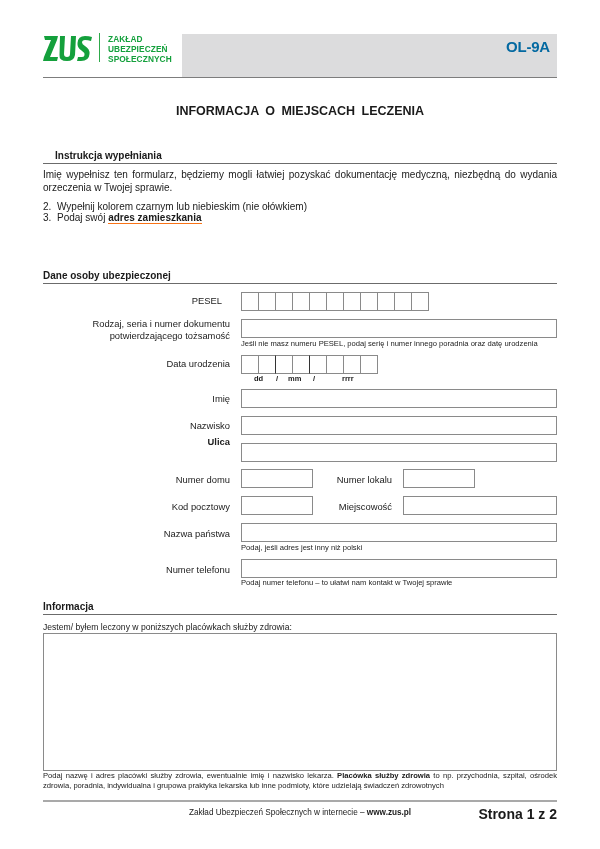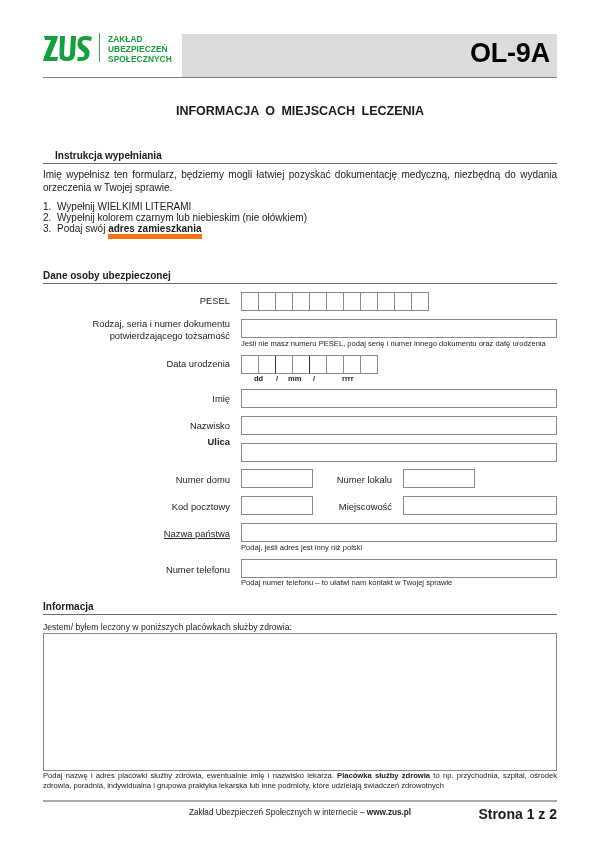--- a/index.html
+++ b/index.html
@@ -5,33 +5,33 @@
   * { box-sizing: border-box; margin: 0; padding: 0; }
   html, body { width: 600px; height: 849px; background: #ffffff; overflow: hidden; }
   body { position: relative; font-family: "Liberation Sans", sans-serif; color: #1a1a1a; }
   .abs { position: absolute; }
 
   
   .logo-mark { left: 43px; top: 33px; width: 50px; height: 30px; }
   .logo-sep { left: 99px; top: 33px; width: 1px; height: 29px; background: #2eaa4a; }
   .logo-text { left: 108px; top: 34px; font-size: 8.3px; line-height: 10px; color: #14a03c; font-weight: bold; letter-spacing: 0.1px; }
   .header-band { left: 182px; top: 34px; width: 375px; height: 43px; background: #dcdcdd; }
-  .form-code { right: 50px; top: 38px; font-size: 27px; font-weight: bold; color: #000000; letter-spacing: -0.2px; }
+  .form-code { right: 50px; top: 38px; font-size: 15px; font-weight: bold; color: #0369a1; letter-spacing: -0.2px; }
   .header-rule { left: 43px; top: 77px; width: 514px; height: 1px; background: #7d7d7d; }
 
   .title { left: 0; width: 600px; top: 104px; text-align: center; font-size: 12.5px; font-weight: bold; word-spacing: 3px; }
 
   .section-title { left: 43px; font-size: 10px; font-weight: bold; }
   .section-rule { left: 43px; width: 514px; height: 1px; background: #6b6b6b; }
 
   .para { left: 43px; width: 514px; font-size: 10px; line-height: 12.5px; text-align: justify; }
   .list { left: 43px; font-size: 10px; line-height: 11px; }
   .list li { list-style: none; }
   .list .num { display: inline-block; width: 14px; }
-  .bold-u { font-weight: bold; border-bottom: 5px solid #f97316; }
+  .bold-u { font-weight: bold; border-bottom: 1px solid #f97316; }
 
   .label { font-size: 9.4px; text-align: right; color: #222; line-height: 11.5px; }
   .field { border: 1px solid #8a8a8a; background: #fff; height: 19px; }
   .hint { font-size: 7.6px; color: #222; }
 
   .cells { display: flex; height: 19px; }
   .cell { width: 18px; height: 19px; border: 1px solid #8a8a8a; margin-left: -1px; background: #fff; }
   .cell:first-child { margin-left: 0; }
   .cell.thick-left { border-left: 1.5px solid #333; }
 
@@ -65,49 +65,48 @@
 <div class="abs header-band"></div>
 <div class="abs form-code">OL-9A</div>
 <div class="abs header-rule"></div>
 
 <div class="abs title">INFORMACJA O MIEJSCACH LECZENIA</div>
 
 <div class="abs section-title" style="top:150px;padding-left:12px;">Instrukcja wypełniania</div>
 <div class="abs section-rule" style="top:163px;"></div>
 <div class="abs para" style="top:169px;">Imię wypełnisz ten formularz, będziemy mogli łatwiej pozyskać dokumentację medyczną, niezbędną do wydania orzeczenia w Twojej sprawie.</div>
 <ul class="abs list" style="top:201px;">
-  <li><span class="num">1.</span><span>Wypełnij WIELKIMI LITERAMI</span></li>
   <li><span class="num">2.</span><span>Wypełnij kolorem czarnym lub niebieskim (nie ołówkiem)</span></li>
   <li><span class="num">3.</span><span style="white-space:pre">Podaj swój </span><span class="bold-u">adres zamieszkania</span></li>
 </ul>
 
 <div class="abs section-title" style="top:270px;">Dane osoby ubezpieczonej</div>
 <div class="abs section-rule" style="top:283px;"></div>
 
-<div class="abs label" style="left:60px; width:170px; top:295px;">PESEL</div>
+<div class="abs label" style="left:52px; width:170px; top:295px;">PESEL</div>
 <div class="abs cells" style="left:241px; top:292px;" id="pesel-cells">
     <div class="cell"></div>
     <div class="cell"></div>
     <div class="cell"></div>
     <div class="cell"></div>
     <div class="cell"></div>
     <div class="cell"></div>
     <div class="cell"></div>
     <div class="cell"></div>
     <div class="cell"></div>
     <div class="cell"></div>
     <div class="cell"></div>
   </div>
 
 <div class="abs label" style="left:60px; width:170px; top:318px;">
   <div>Rodzaj, seria i numer dokumentu</div>
   <div>potwierdzającego tożsamość</div>
 </div>
 <input class="abs field" style="left: 241px; top: 319px; width: 316px;" value="">
-<div class="abs hint" style="left:241px; top:339px;">Jeśli nie masz numeru PESEL, podaj serię i numer innego dokumentu oraz datę urodzenia</div>
+<div class="abs hint" style="left:241px; top:339px;">Jeśli nie masz numeru PESEL, podaj serię i numer innego poradnia oraz datę urodzenia</div>
 
 <div class="abs label" style="left:60px; width:170px; top:358px;">Data urodzenia</div>
 <div class="abs cells" style="left:241px; top:355px;">
   <div class="cell"></div>
   <div class="cell"></div>
   <div class="cell thick-left"></div>
   <div class="cell"></div>
   <div class="cell thick-left"></div>
   <div class="cell"></div>
   <div class="cell"></div>
@@ -131,21 +130,21 @@
 <div class="abs label" style="left:60px; width:170px; top:474px;">Numer domu</div>
 <input class="abs field" style="left: 241px; top: 469px; width: 72px;" value="">
 <div class="abs label" style="left:320px; width:72px; top:474px;">Numer lokalu</div>
 <input class="abs field" style="left: 403px; top: 469px; width: 72px;" value="">
 
 <div class="abs label" style="left:60px; width:170px; top:501px;">Kod pocztowy</div>
 <input class="abs field" style="left: 241px; top: 496px; width: 72px;" value="">
 <div class="abs label" style="left:320px; width:72px; top:501px;">Miejscowość</div>
 <input class="abs field" style="left: 403px; top: 496px; width: 154px;" value="">
 
-<div class="abs label" style="left:60px; width:170px; top:528px;text-decoration:underline;">Nazwa państwa</div>
+<div class="abs label" style="left:60px; width:170px; top:528px;">Nazwa państwa</div>
 <input class="abs field" style="left: 241px; top: 523px; width: 316px;" value="">
 <div class="abs hint" style="left:241px; top:543px;">Podaj, jeśli adres jest inny niż polski</div>
 
 <div class="abs label" style="left:60px; width:170px; top:564px;">Numer telefonu</div>
 <input class="abs field" style="left: 241px; top: 559px; width: 316px;" value="">
 <div class="abs hint" style="left:241px; top:578px;">Podaj numer telefonu – to ułatwi nam kontakt w Twojej sprawie</div>
 
 <div class="abs section-title" style="top:601px;">Informacja</div>
 <div class="abs section-rule" style="top:614px;"></div>
 <div class="abs" style="left:43px; top:622px; font-size:8.6px;">Jestem/ byłem leczony w poniższych placówkach służby zdrowia:</div>

